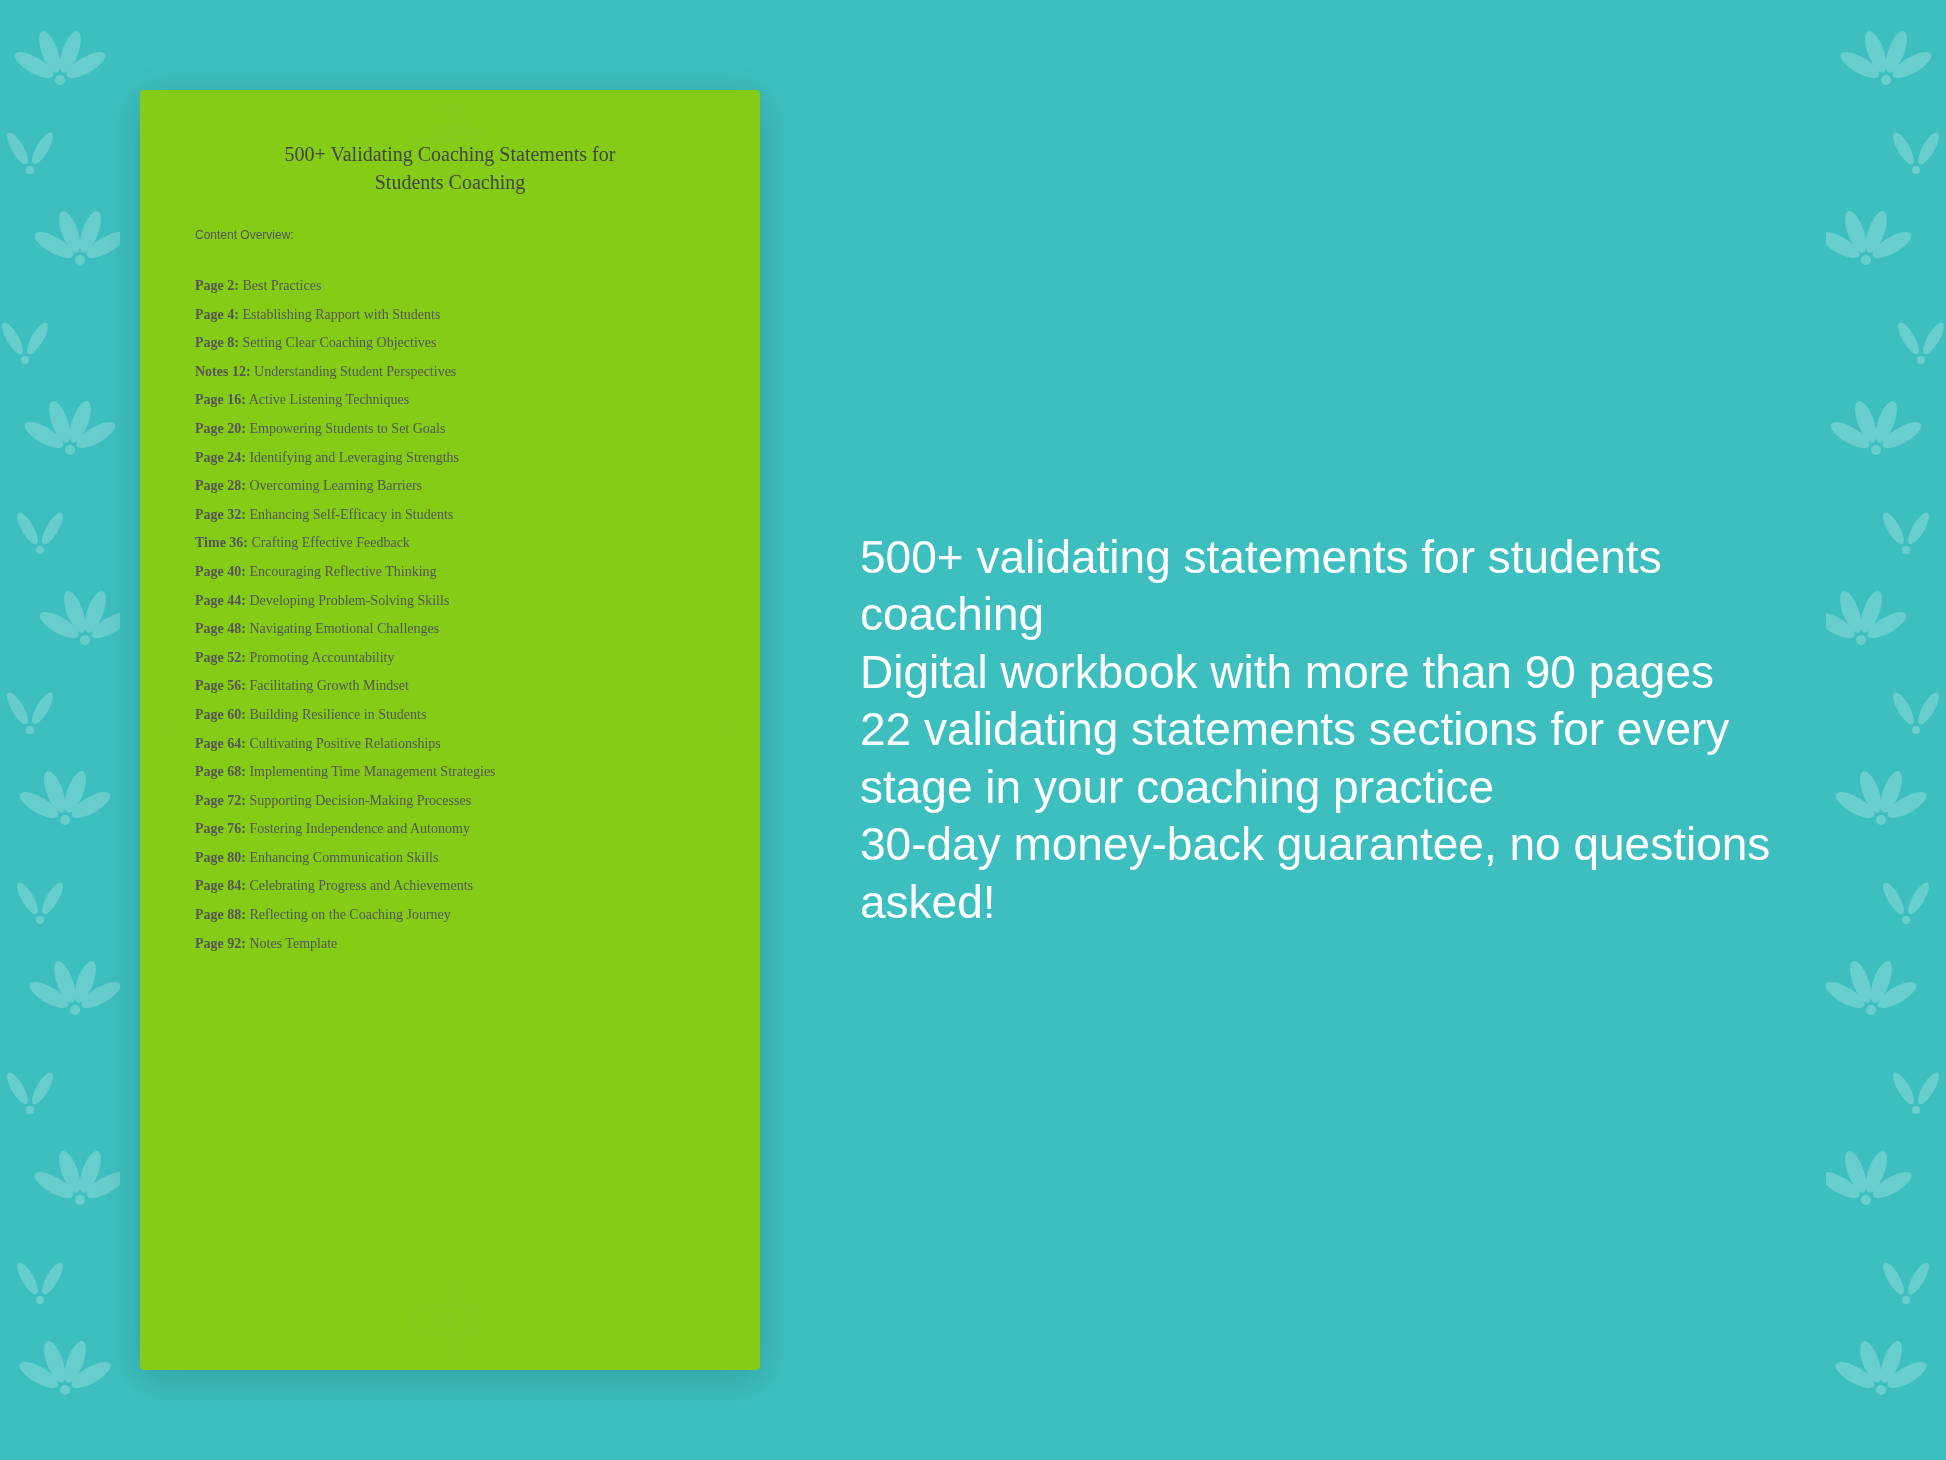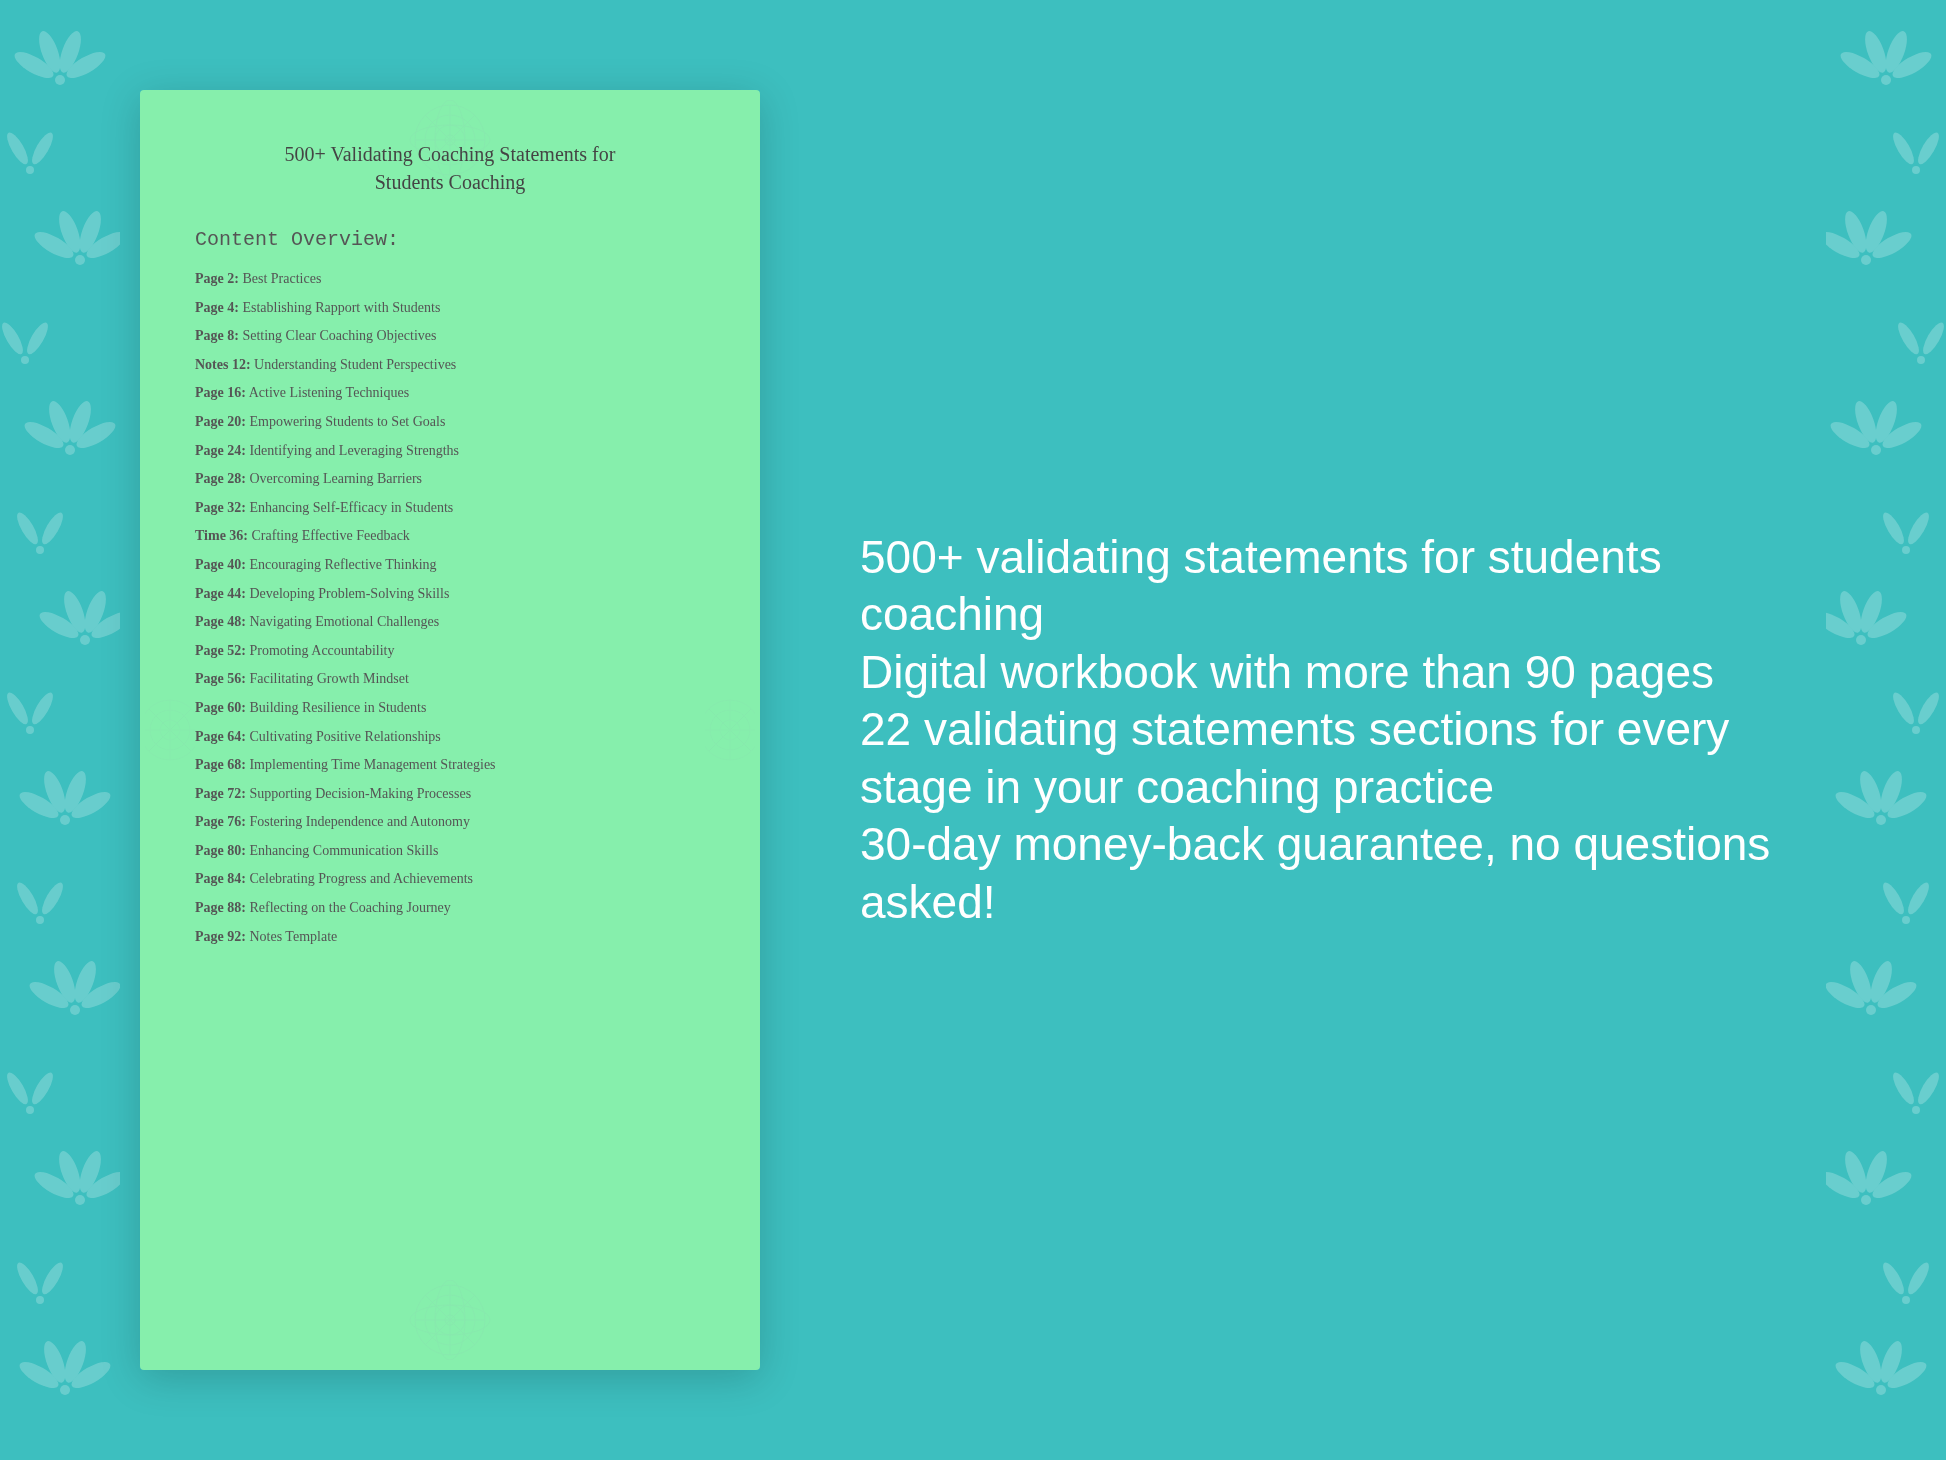--- a/index.html
+++ b/index.html
@@ -29,21 +29,21 @@
     .floral-left { left: 0; }
     .floral-right { right: 0; }
 
     .floral-svg {
       width: 100%;
       height: 100%;
     }
 
     
     .document-card {
-      background: #86efac;
+      background: #84cc16;
       width: 620px;
       min-height: 1280px;
       border-radius: 4px;
       box-shadow: 0 8px 40px rgba(0,0,0,0.18);
       padding: 50px 55px 60px 55px;
       position: relative;
       flex-shrink: 0;
       margin-left: 80px;
     }
 
@@ -77,24 +77,24 @@
       text-align: center;
       font-size: 20px;
       font-weight: 400;
       color: #444;
       margin-bottom: 32px;
       line-height: 1.4;
       font-family: 'Georgia', serif;
     }
 
     .content-overview-label {
-      font-size: 20px;
+      font-size: 12px;
       color: #555;
-      margin-bottom: 18px;
-      font-family: Liberation Mono, monospace;
+      margin-bottom: 34px;
+      font-family: Liberation Sans, sans-serif;
     }
 
     .toc-list {
       list-style: none;
     }
 
     .toc-item {
       font-size: 14px;
       color: #555;
       margin-bottom: 9px;

